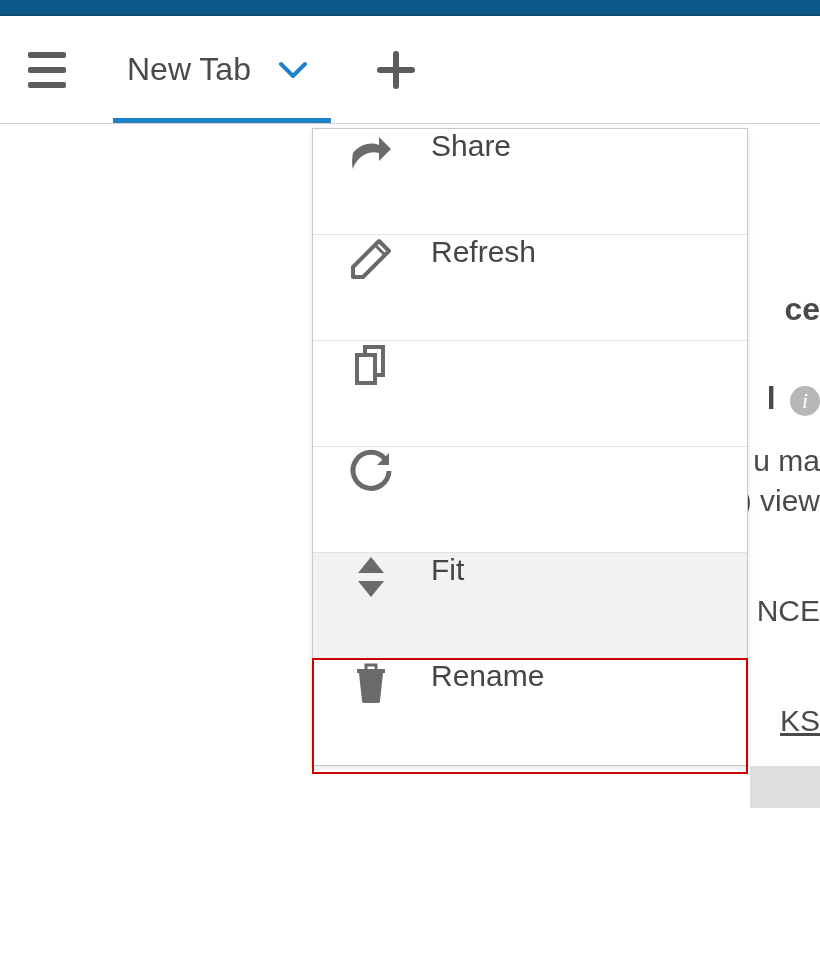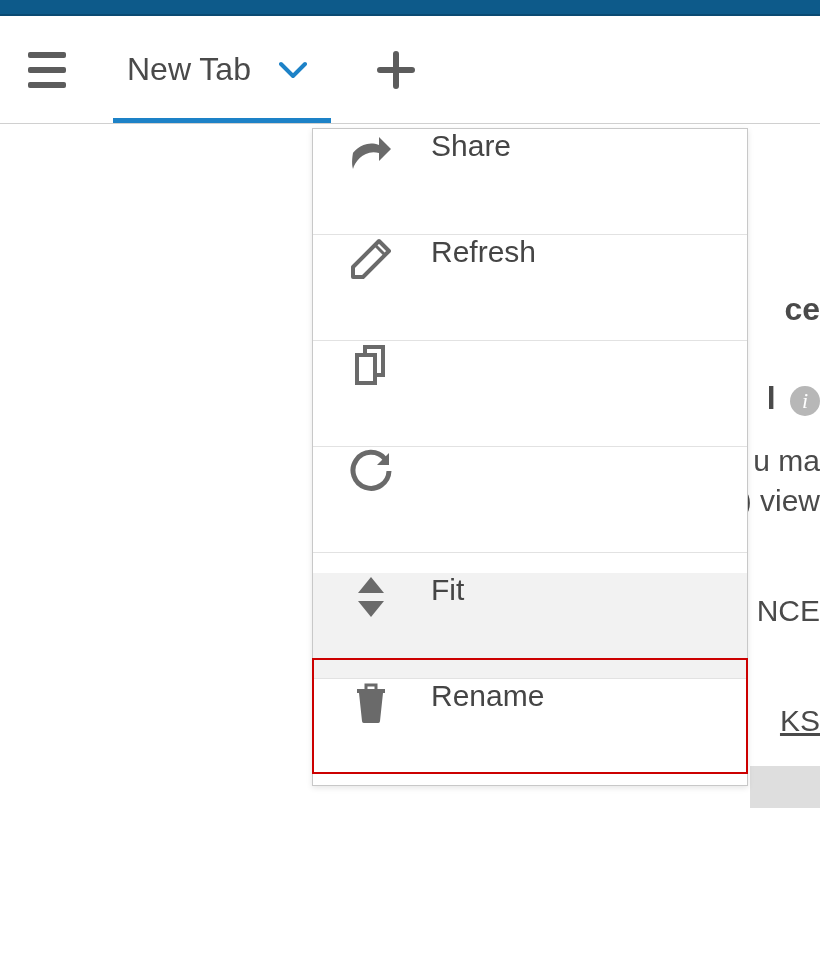--- a/index.html
+++ b/index.html
@@ -95,21 +95,20 @@
     .menu-item {
       display: flex;
       height: 106px;
       border-bottom: 1px solid #e2e2e2;
       cursor: pointer;
       padding-left: 28px;
     }
     .menu-item:last-child { border-bottom: none; }
     .menu-item.highlighted {
       background: #f2f2f2;
-      margin-top: 20px;
     }
     .highlight-box {
       position: absolute;
       border: 2px solid #cc0000;
       pointer-events: none;
       z-index: 20;
     }
     .menu-icon {
       width: 60px;
       height: 48px;

